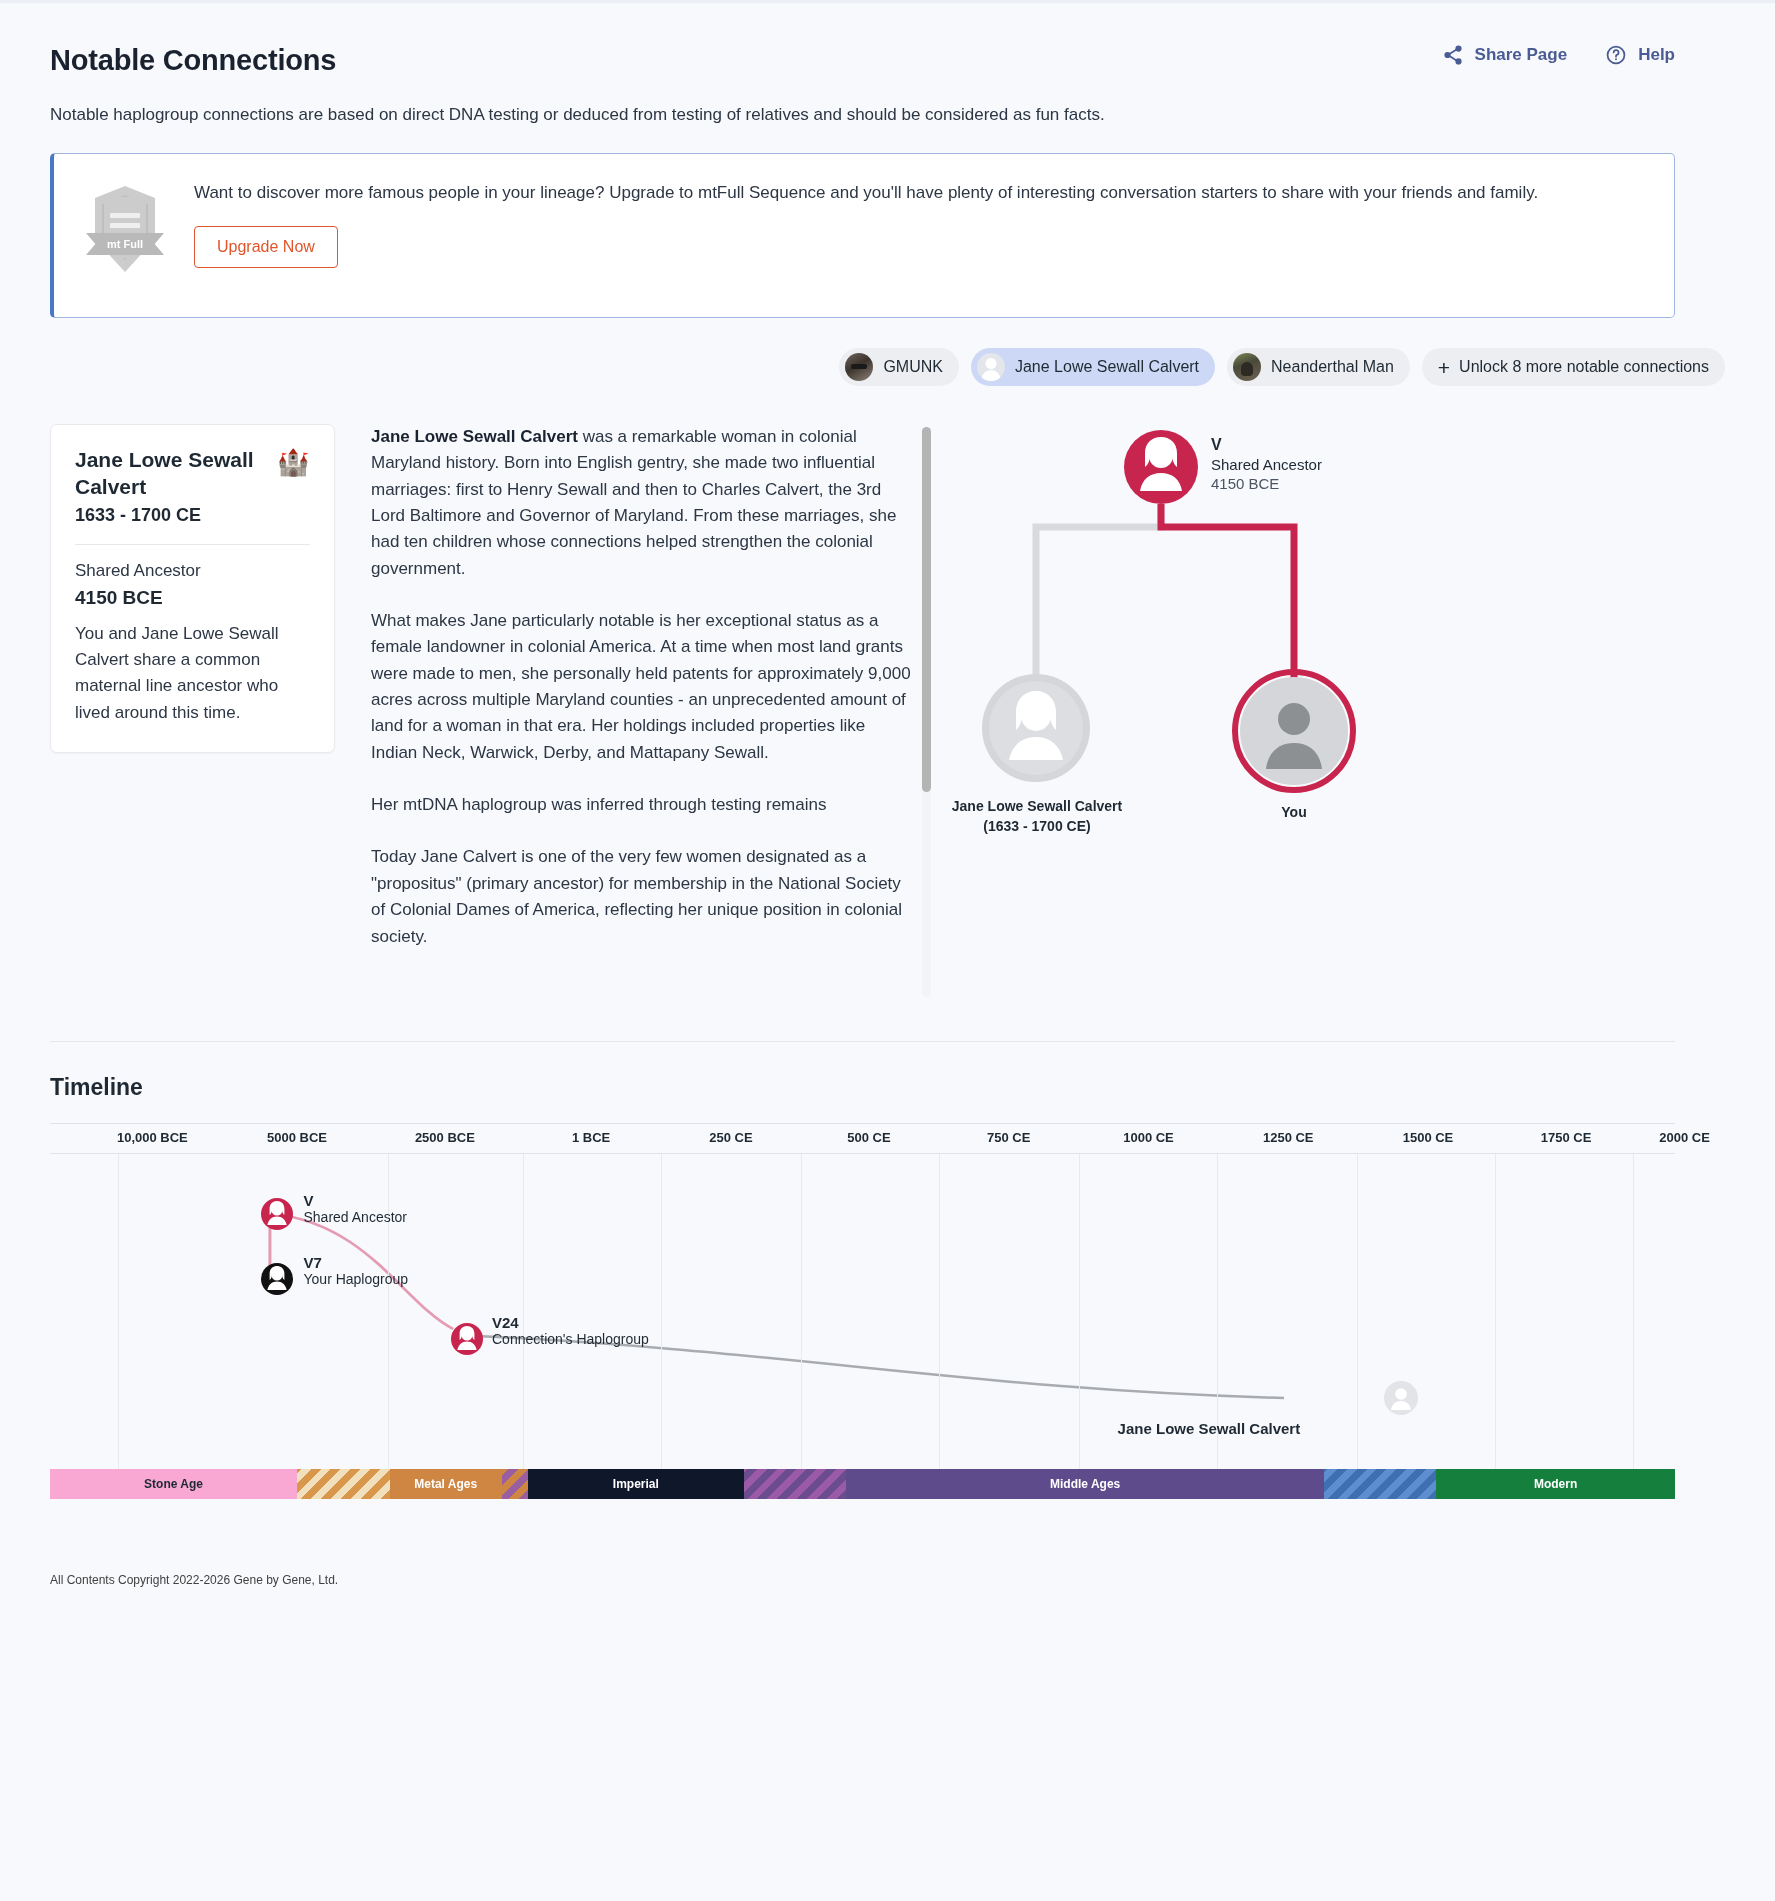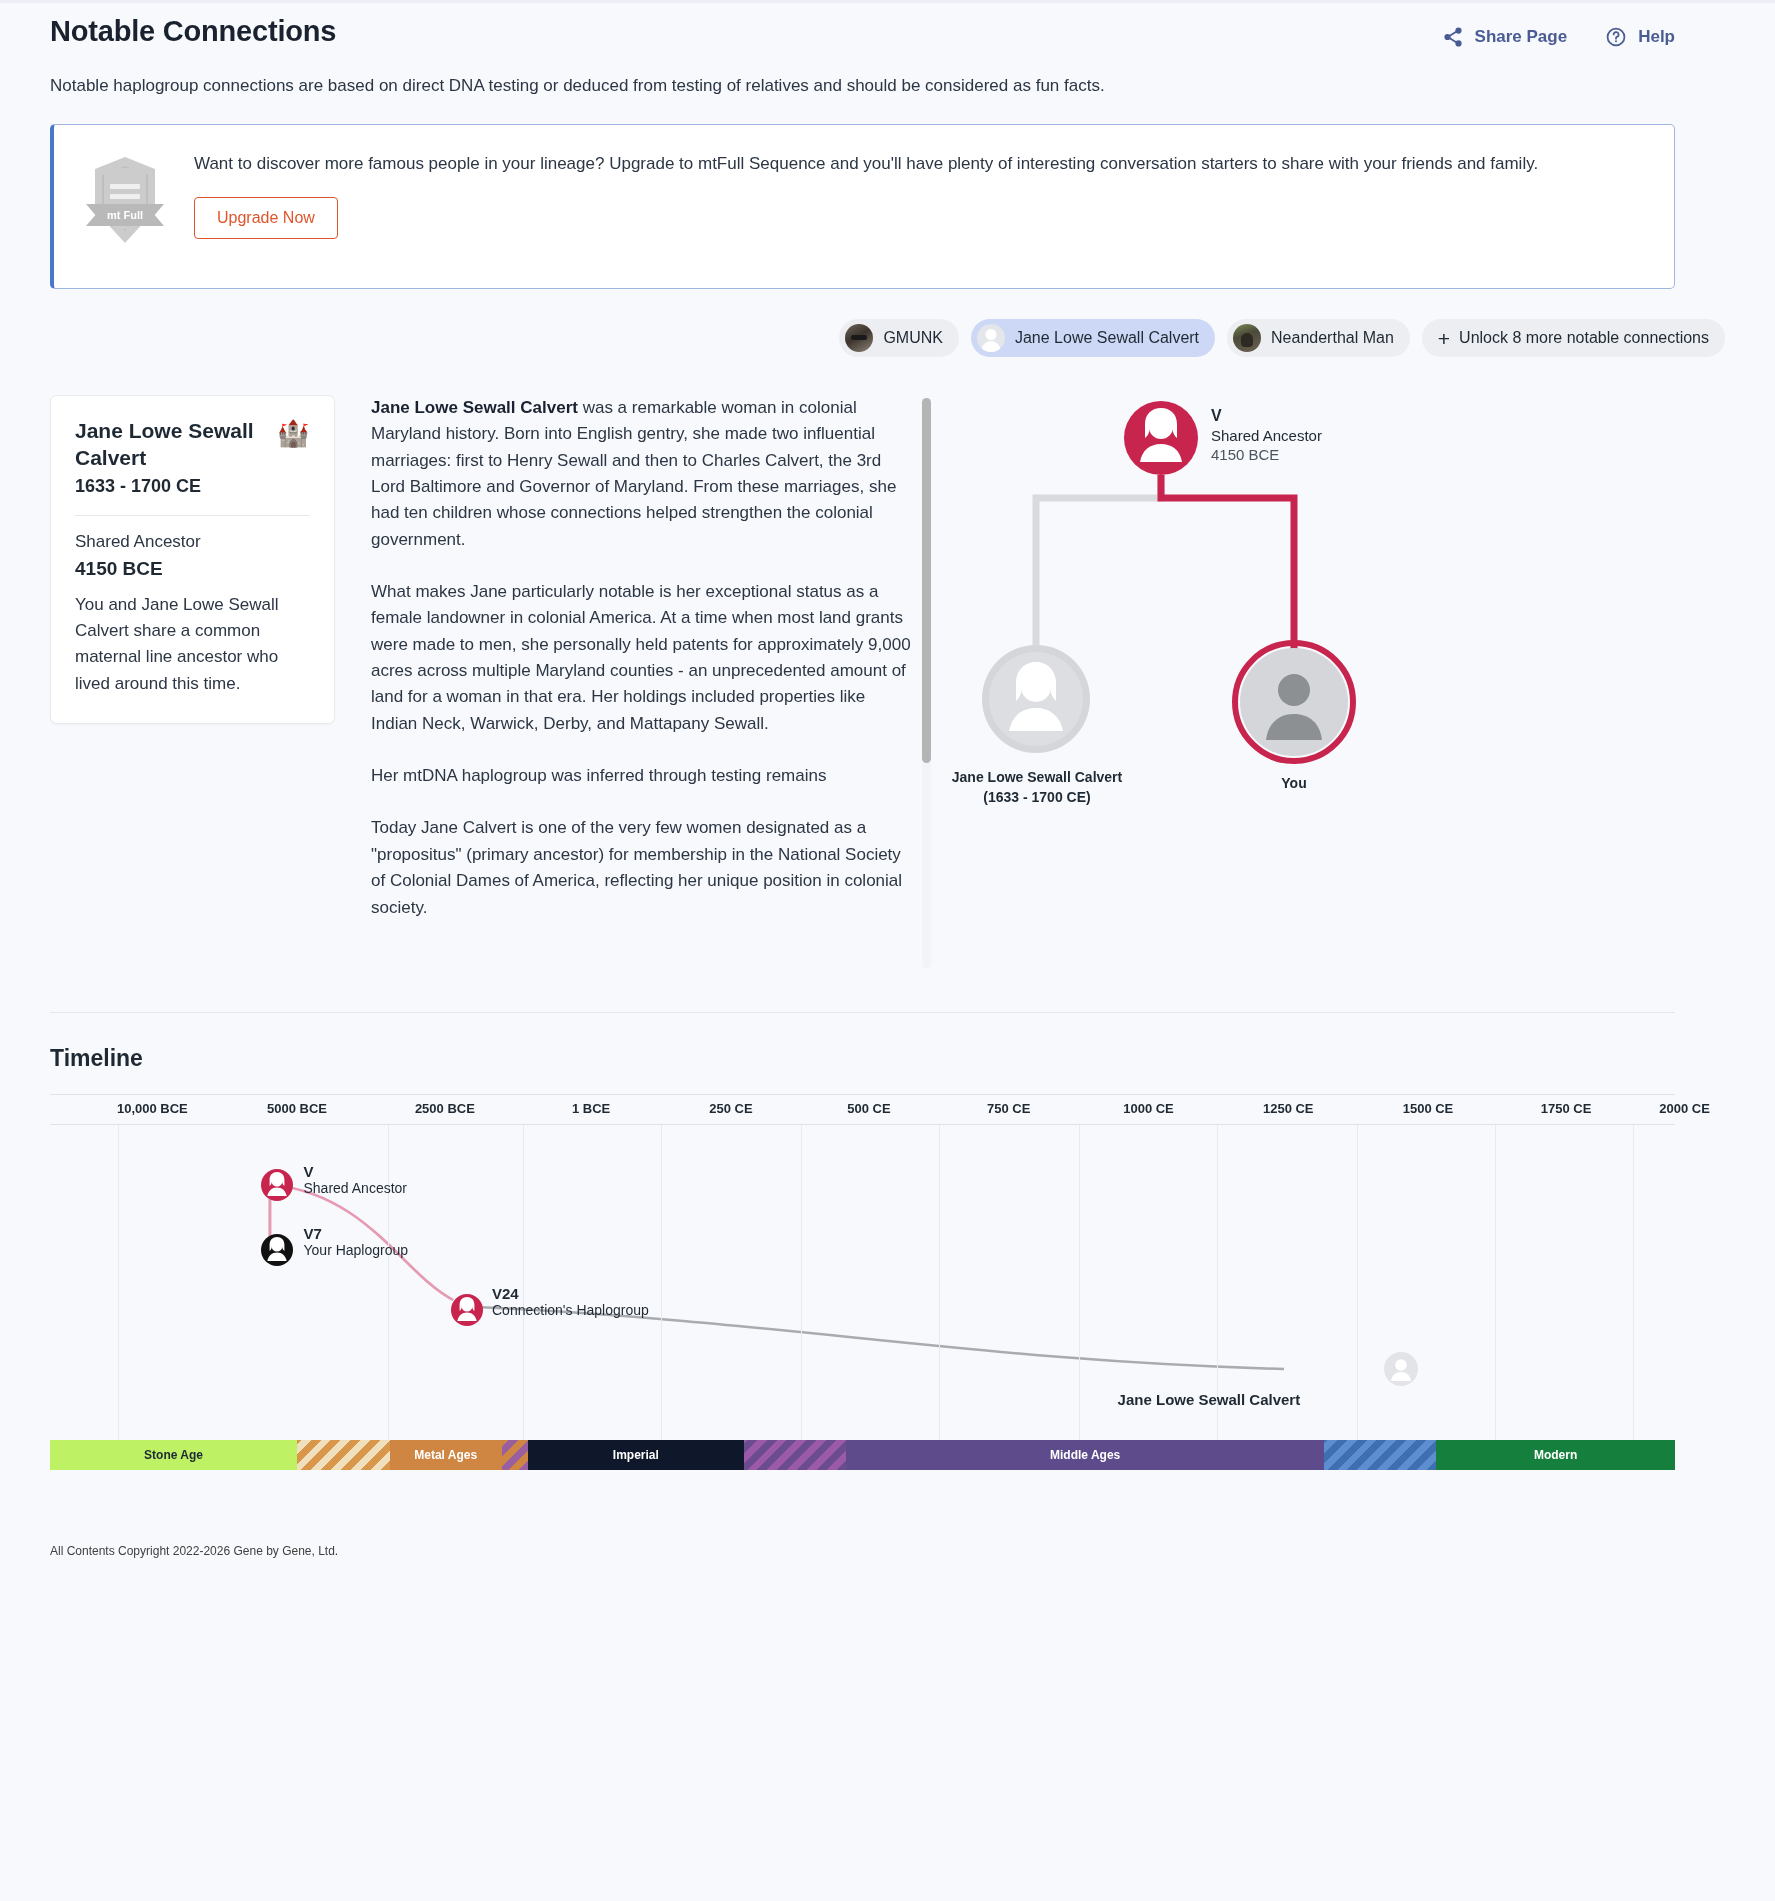--- a/index.html
+++ b/index.html
@@ -9,21 +9,21 @@
     background:#f7f9fc;
     font-family:"Liberation Sans", sans-serif;
     color:#1f2933;
     position:relative;
     overflow:hidden;
   }
   .topline { position:absolute; top:0; left:0; width:100%; height:3px; background:#eceff5; }
   .page { padding:0 50px; }
 
   
-  .hdr-row { display:flex; align-items:flex-end; justify-content:space-between; padding-top:15px; }
+  .hdr-row { display:flex; align-items:flex-start; justify-content:space-between; padding-top:44px; }
   .page-title { font-size:29px; font-weight:bold; letter-spacing:-0.2px; color:#1a2230; }
   .hdr-actions { display:flex; align-items:center; gap:38px; margin-right:50px; }
   .hdr-action { display:flex; align-items:center; gap:11px; color:#4a5c93; font-size:17px; font-weight:bold; cursor:pointer; }
   .hdr-action svg { display:block; }
 
   .subtitle { font-size:17px; color:#2c3644; margin-top:28px; }
 
   
   .banner {
     margin-top:28px; margin-right:50px;
@@ -351,21 +351,21 @@
       
       <svg width="36" height="36" viewBox="0 0 36 36" style="position:absolute;left:82.0%;top:226px">
         <circle cx="18" cy="18" r="17" fill="#e2e4e7"></circle>
         <circle cx="18" cy="14" r="5.8" fill="#fff"></circle>
         <path d="M8 30c1-6 4.8-9 10-9s9 3 10 9z" fill="#fff"></path>
       </svg>
       <div class="tl-end-label" style="left:65.7%; top:266px;">Jane Lowe Sewall Calvert</div>
     </div>
 
     <div class="era-bar">
-      <div class="era dark" style="flex:0 0 15.2%; background:#bef264">Stone Age</div>
+      <div class="era dark" style="flex:0 0 15.2%; background:#f9a8d4">Stone Age</div>
       <div class="era" style="flex:0 0 5.7%; background:repeating-linear-gradient(-45deg,#d8974b 0 7px,#f0e0bd 7px 14px)"></div>
       <div class="era" style="flex:0 0 6.9%; background:#d08643">Metal Ages</div>
       <div class="era" style="flex:0 0 1.6%; background:repeating-linear-gradient(-45deg,#9a5fa0 0 7px,#d08643 7px 14px)"></div>
       <div class="era" style="flex:0 0 13.3%; background:#0f172a">Imperial</div>
       <div class="era" style="flex:0 0 6.3%; background:repeating-linear-gradient(-45deg,#6b4c8f 0 7px,#9a5aa8 7px 14px)"></div>
       <div class="era" style="flex:0 0 29.4%; background:#5d4b8c">Middle Ages</div>
       <div class="era" style="flex:0 0 6.9%; background:repeating-linear-gradient(-45deg,#3f6fb0 0 7px,#5d8fd0 7px 14px)"></div>
       <div class="era" style="flex:1 1 auto; background:#15803d">Modern</div>
     </div>
   </div>

